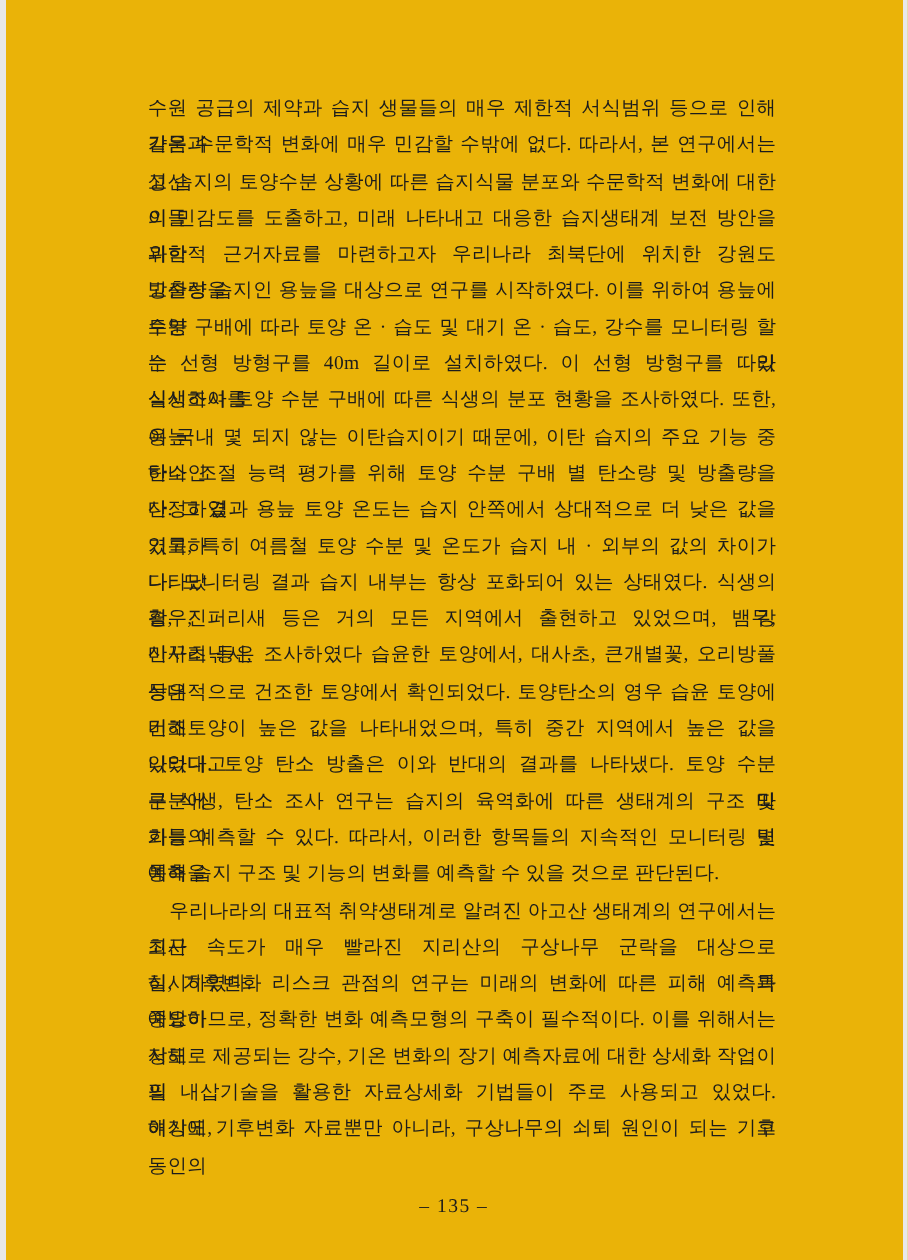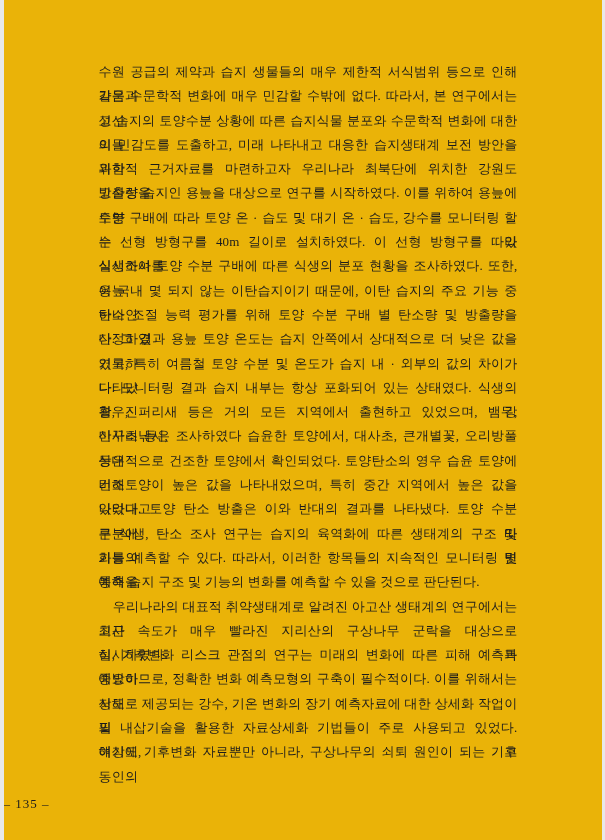--- a/index.html
+++ b/index.html
@@ -37,21 +37,21 @@
     text-align-last: left;
   }
   .line.indent {
     text-indent: 1.1em;
   }
   .footer {
     position: absolute;
     left: 0;
     right: 0;
     top: 796px;
-    text-align: left;
+    text-align: center;
     font-size: 13px;
     letter-spacing: 1px;
     color: #1c1c1c;
   }
 </style>
 </head>
 <body>
 
 <div class="page">
   <div class="content">

